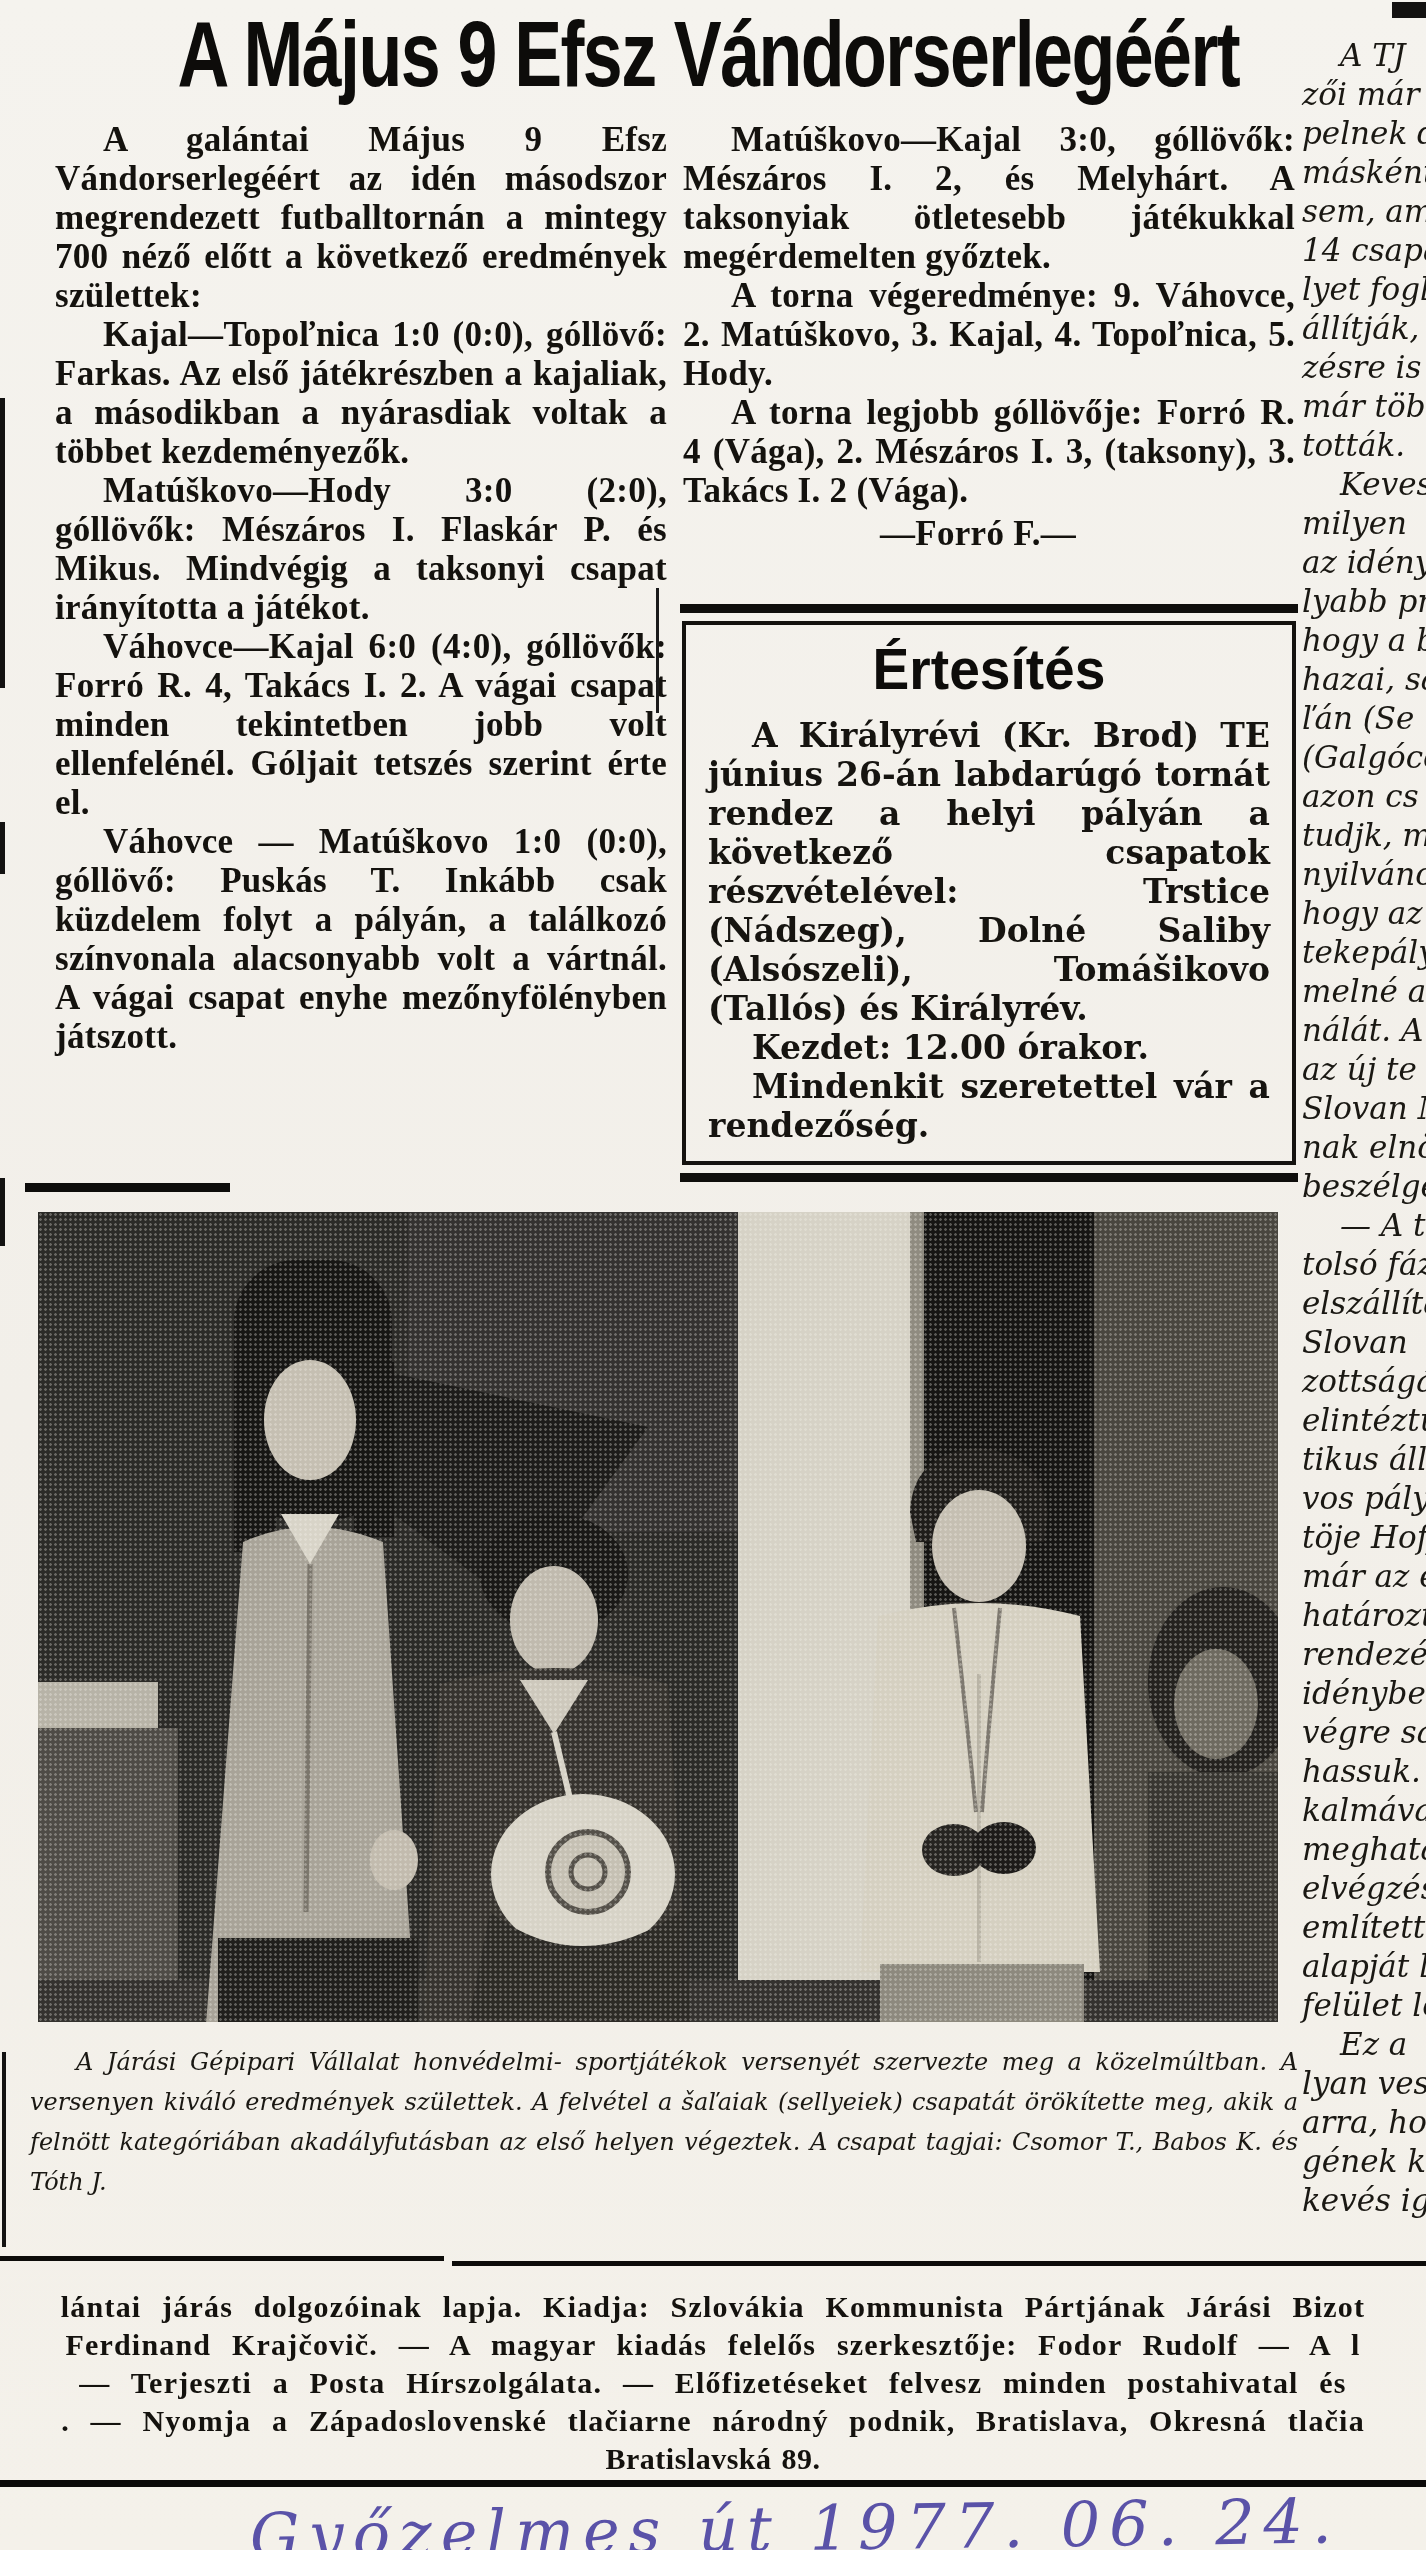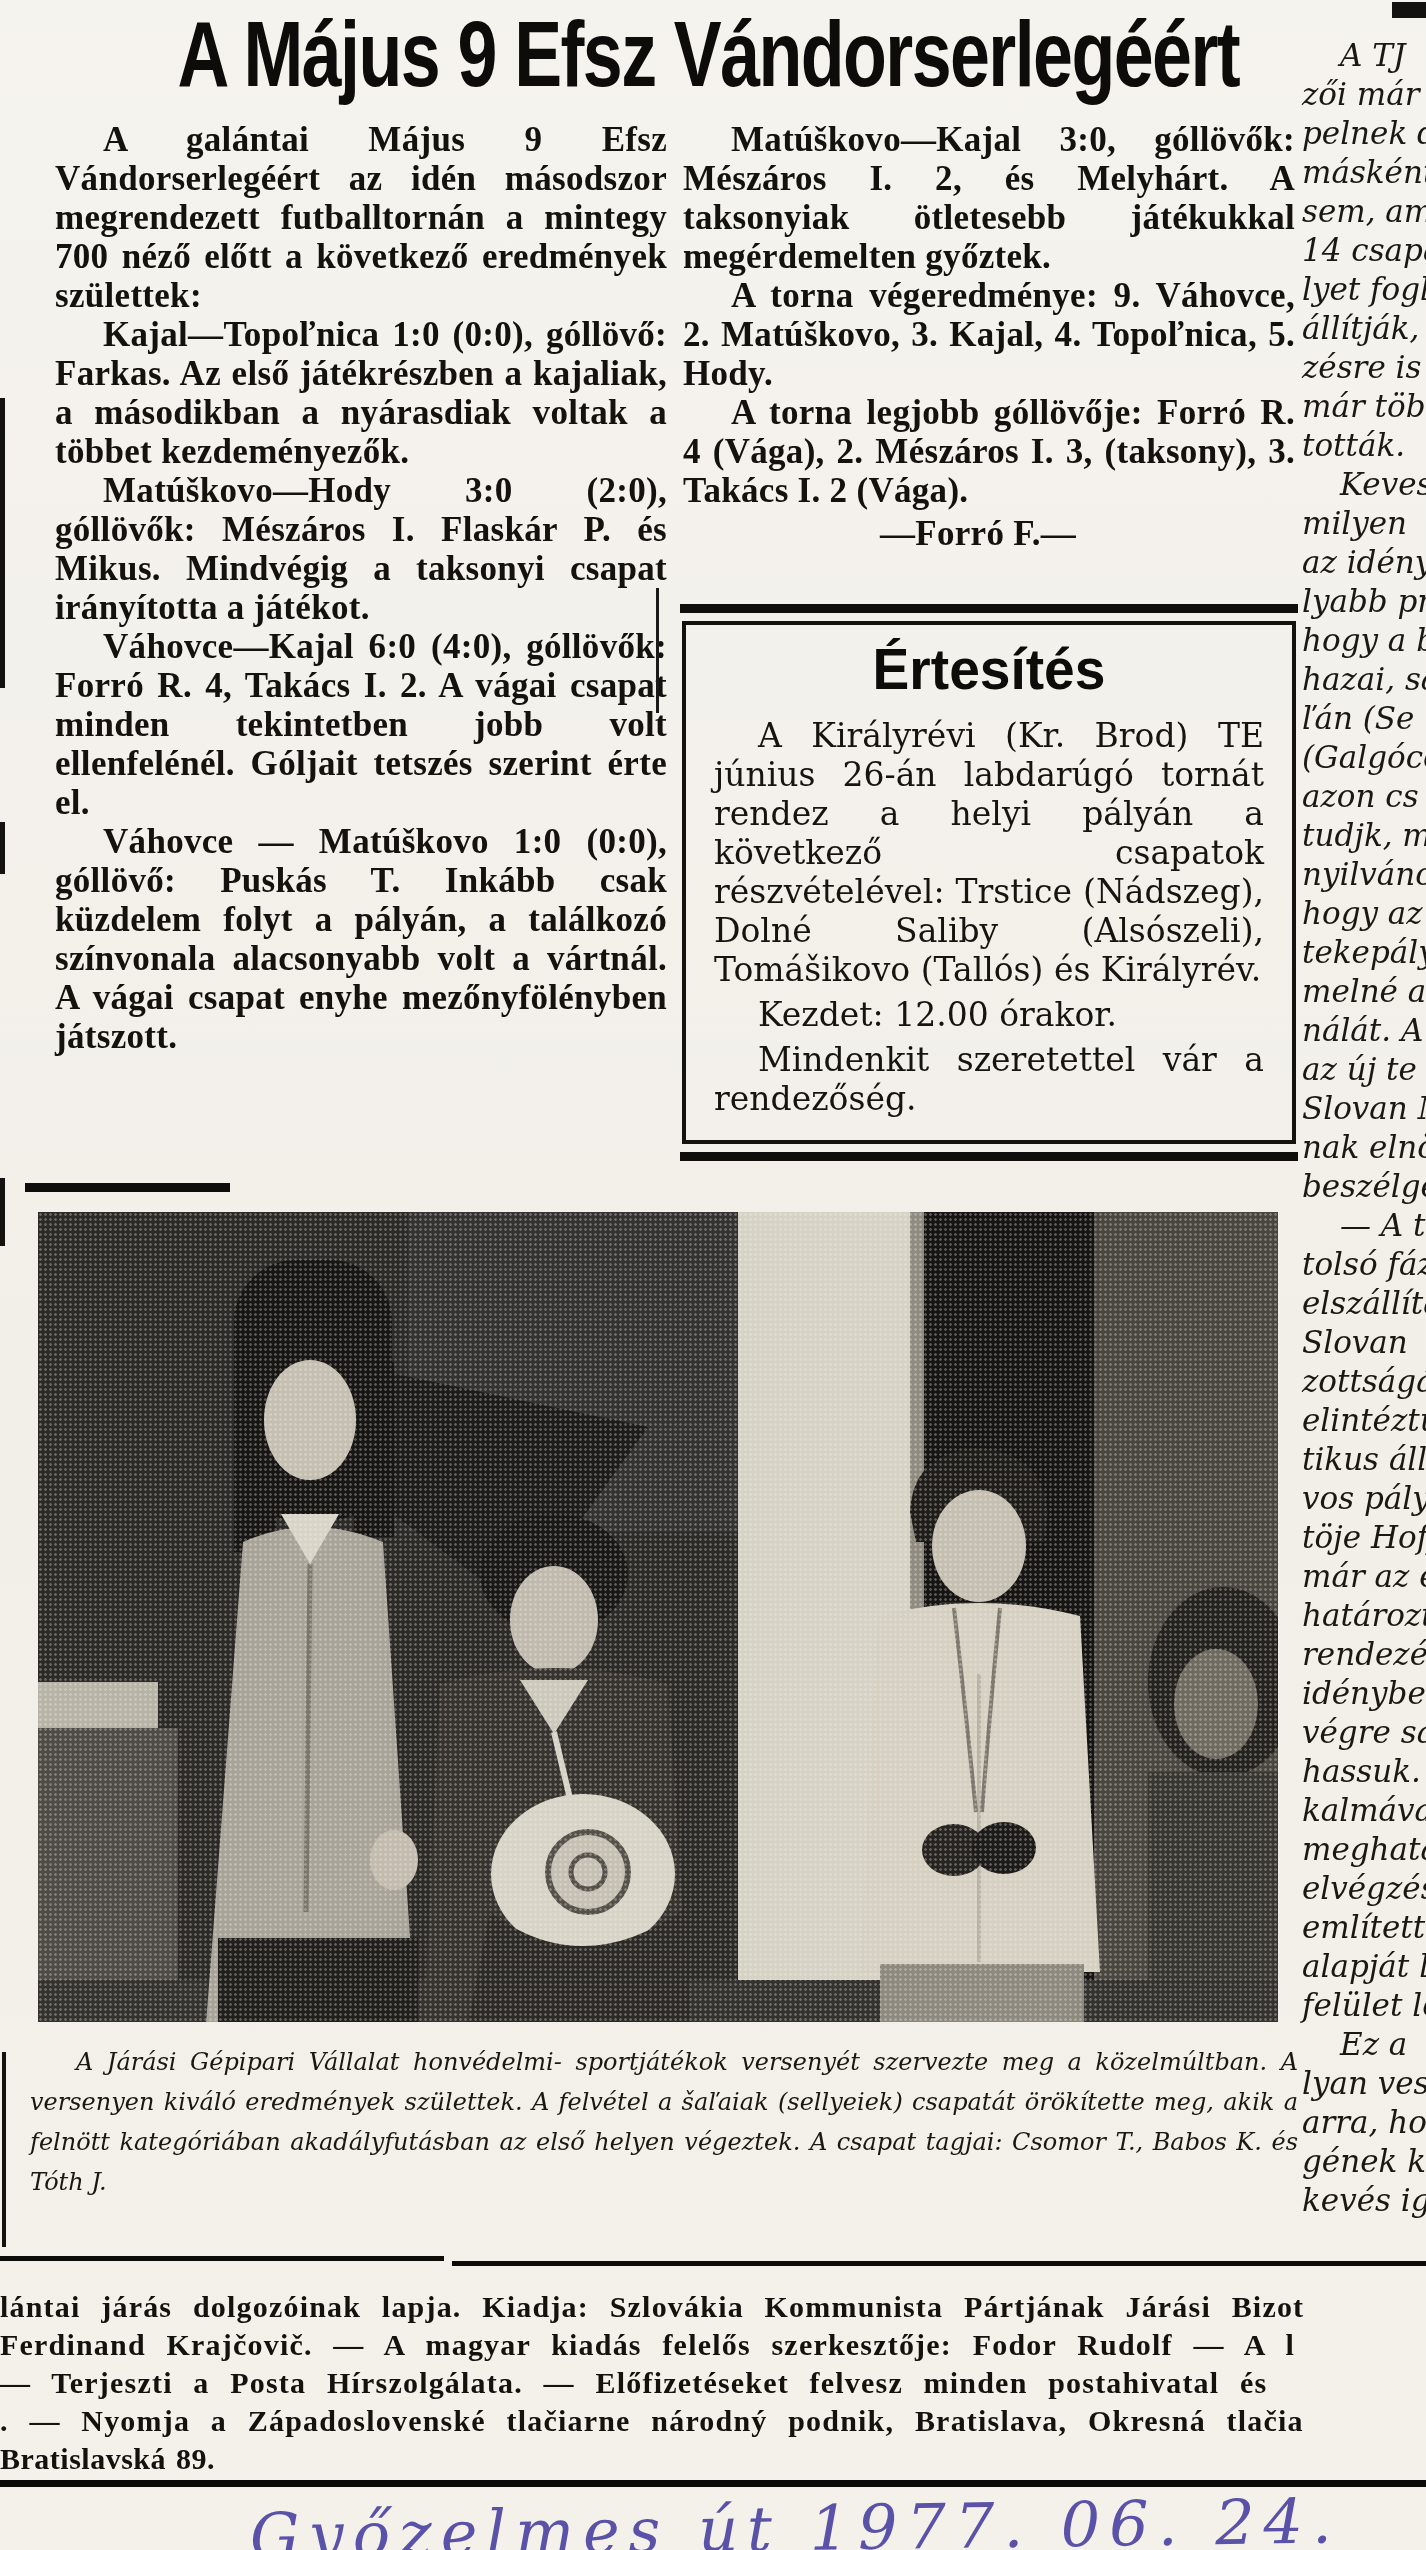--- a/index.html
+++ b/index.html
@@ -31,22 +31,22 @@
   .notice-outer{
     position:absolute;left:680px;top:604px;width:618px;box-sizing:border-box;
     border-top:9px solid #0f0e0c;border-bottom:9px solid #0f0e0c;padding:8px 2px;
   }
   .notice-box{border:4px solid #14120f;padding:8px 22px 16px;}
   .notice-title{
     font-family:"Liberation Sans",sans-serif;font-weight:700;font-size:58px;
     text-align:center;transform:scaleX(0.95);margin:2px 0 14px;color:#0d0c0a;
   }
   .notice-text .body-par{
-    font-family:"DejaVu Serif",serif;font-weight:400;font-size:33px;line-height:39px;
-    text-align:justify;margin:6px;text-indent:44px;letter-spacing:0;
+    font-family:"DejaVu Serif",serif;font-weight:700;font-size:33px;line-height:39px;
+    text-align:justify;margin:0;text-indent:44px;letter-spacing:0;
   }
   
   .photo{position:absolute;left:38px;top:1212px;width:1240px;height:810px;}
   .photo svg{display:block;width:100%;height:100%;}
   .photo::after{
     content:"";position:absolute;inset:0;
     background-image:radial-gradient(rgba(246,244,238,.30) 1px,transparent 1.6px);
     background-size:5px 5px;pointer-events:none;
   }
   
@@ -62,21 +62,21 @@
     font-family:"DejaVu Serif",serif;font-style:italic;font-size:31px;line-height:39px;
     color:#1a1813;
   }
   .rc-line{white-space:nowrap;}
   .rc-line:nth-child(1),.rc-line:nth-child(12),
   .rc-line:nth-child(31),.rc-line:nth-child(52){text-indent:38px;}
   
   .rule-a{position:absolute;left:0;top:2256px;width:444px;height:5px;background:#0d0c0a;}
   .rule-b{position:absolute;left:452px;top:2261px;width:974px;height:5px;background:#0d0c0a;}
   .imprint{
-    position:absolute;left:0;top:2288px;width:1426px;text-align:left;
+    position:absolute;left:0;top:2288px;width:1426px;text-align:center;
     font-family:"Liberation Serif",serif;font-weight:700;font-size:30px;line-height:38px;
     color:#14120e;
   }
   .imp-line{white-space:nowrap;letter-spacing:1.2px;word-spacing:12px;}
   .imp-line:last-child{letter-spacing:.5px;word-spacing:2px;}
   .rule-c{position:absolute;left:0;top:2480px;width:1426px;height:7px;background:#0b0a09;}
   
   .handwriting{
     position:absolute;left:250px;top:2492px;white-space:nowrap;
     font-family:"DejaVu Serif",serif;font-style:italic;font-size:62px;

